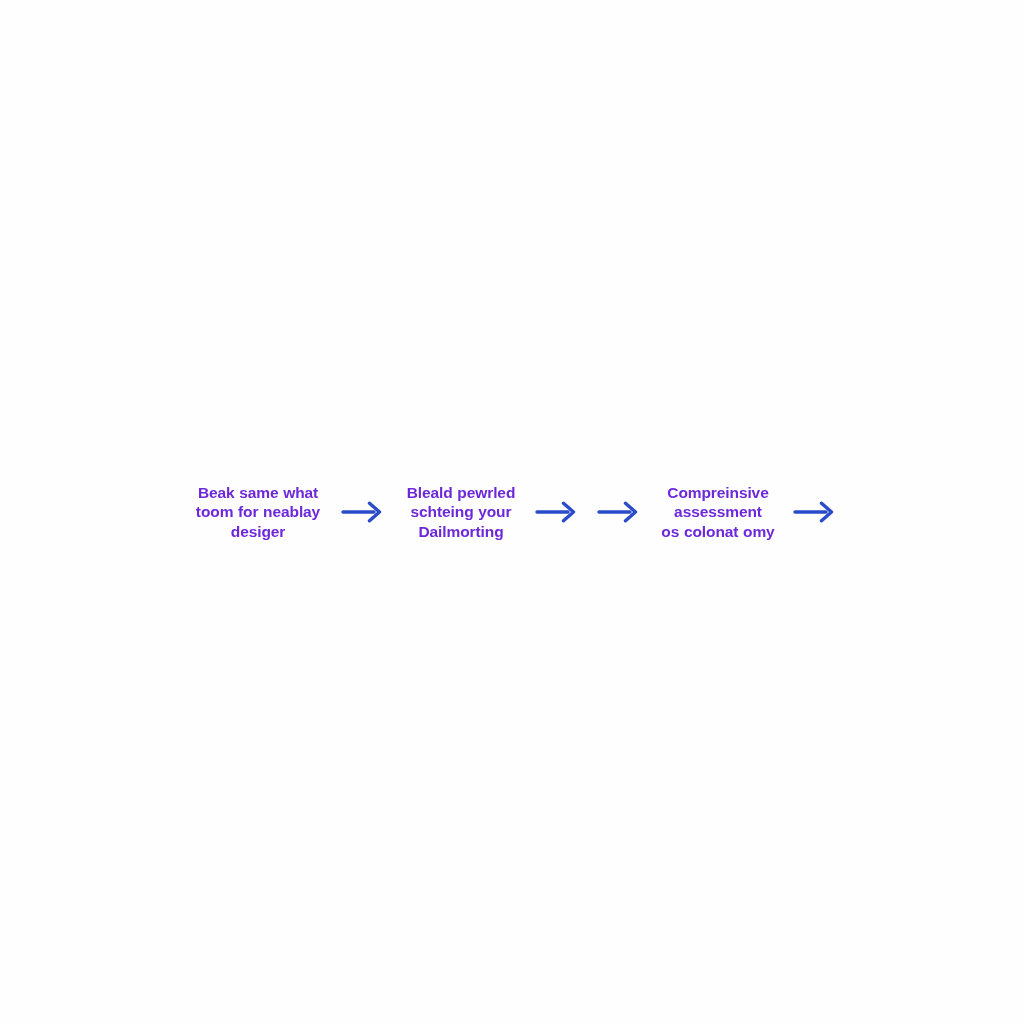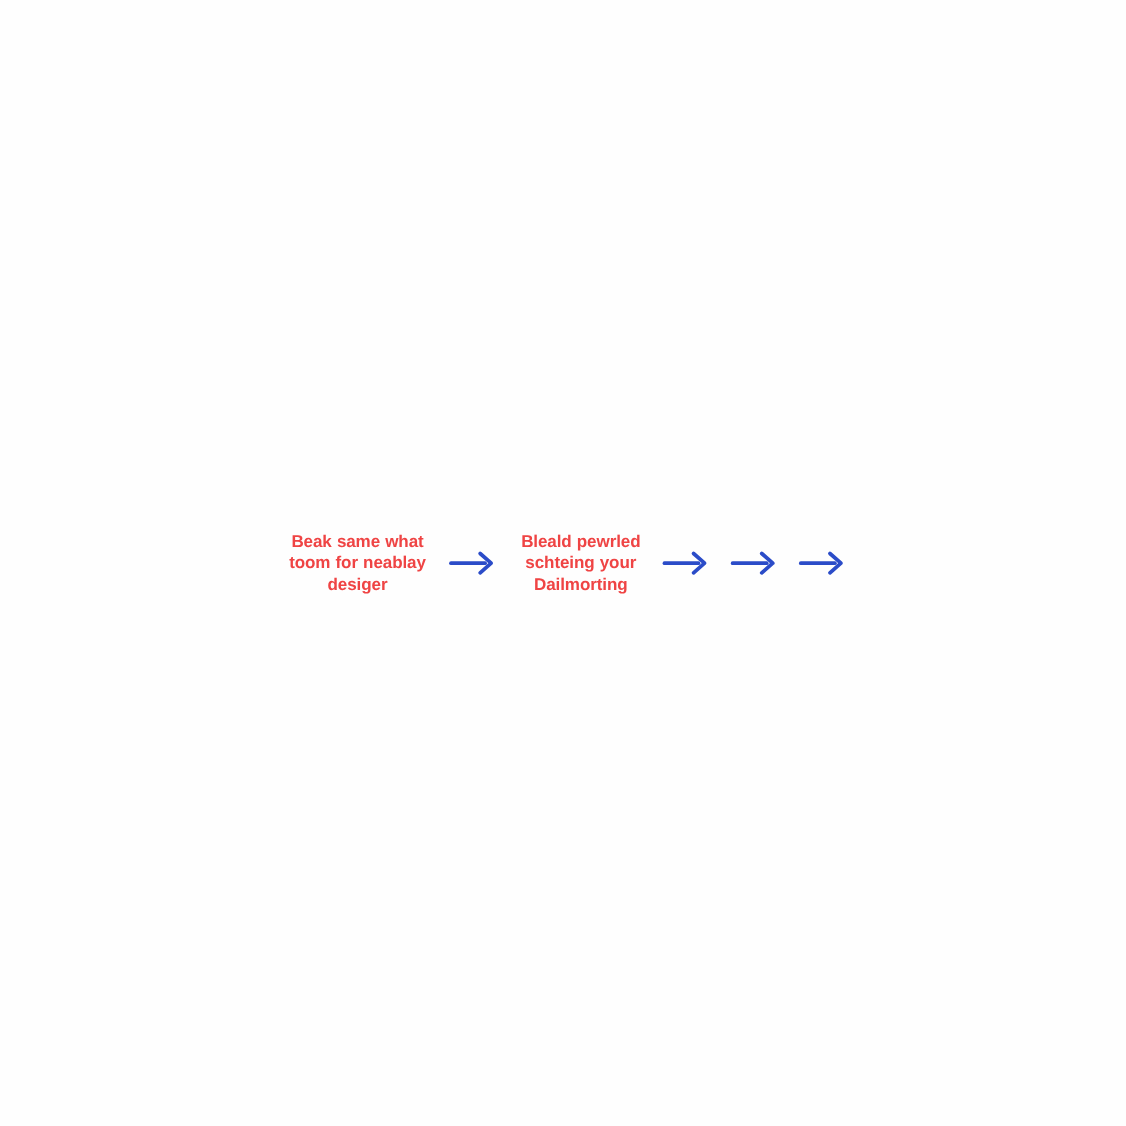--- a/index.html
+++ b/index.html
@@ -43,21 +43,21 @@
     align-items: center;
     justify-content: center;
     flex: 0 0 auto;
   }
 
   .step-label {
     font-family: "Liberation Sans", sans-serif;
     font-weight: bold;
     font-size: 15.5px;
     line-height: 19.5px;
-    color: #ef4444;
+    color: #6d28d9;
     text-align: center;
     letter-spacing: -0.1px;
     white-space: pre-line;
     word-spacing: 0.5px;
   }
 
   .step-1 .step-label { width: 150px; }
   .step-2 .step-label { width: 132px; }
   .step-3 .step-label { width: 128px; }
   .step-4 .step-label { width: 134px; }
@@ -120,20 +120,25 @@
 
     <div class="connector">
       <span>
         <svg width="46" height="26" viewBox="0 0 46 26" fill="none" aria-hidden="true">
           <path d="M2 13 H33" stroke="#2b4cc8" stroke-width="3.4" stroke-linecap="round"></path>
           <path d="M28.5 4.2 L38.5 13 L28.5 21.8" stroke="#2b4cc8" stroke-width="3.4" stroke-linecap="round" stroke-linejoin="round" fill="none"></path>
         </svg>
       </span>
     </div>
 
+    <div class="step step-4">
+      <div class="step-label">Compreinsive
+assessment
+os colonat omy</div>
+    </div>
 
     <div class="connector">
       <span>
         <svg width="46" height="26" viewBox="0 0 46 26" fill="none" aria-hidden="true">
           <path d="M2 13 H33" stroke="#2b4cc8" stroke-width="3.4" stroke-linecap="round"></path>
           <path d="M28.5 4.2 L38.5 13 L28.5 21.8" stroke="#2b4cc8" stroke-width="3.4" stroke-linecap="round" stroke-linejoin="round" fill="none"></path>
         </svg>
       </span>
     </div>
 

